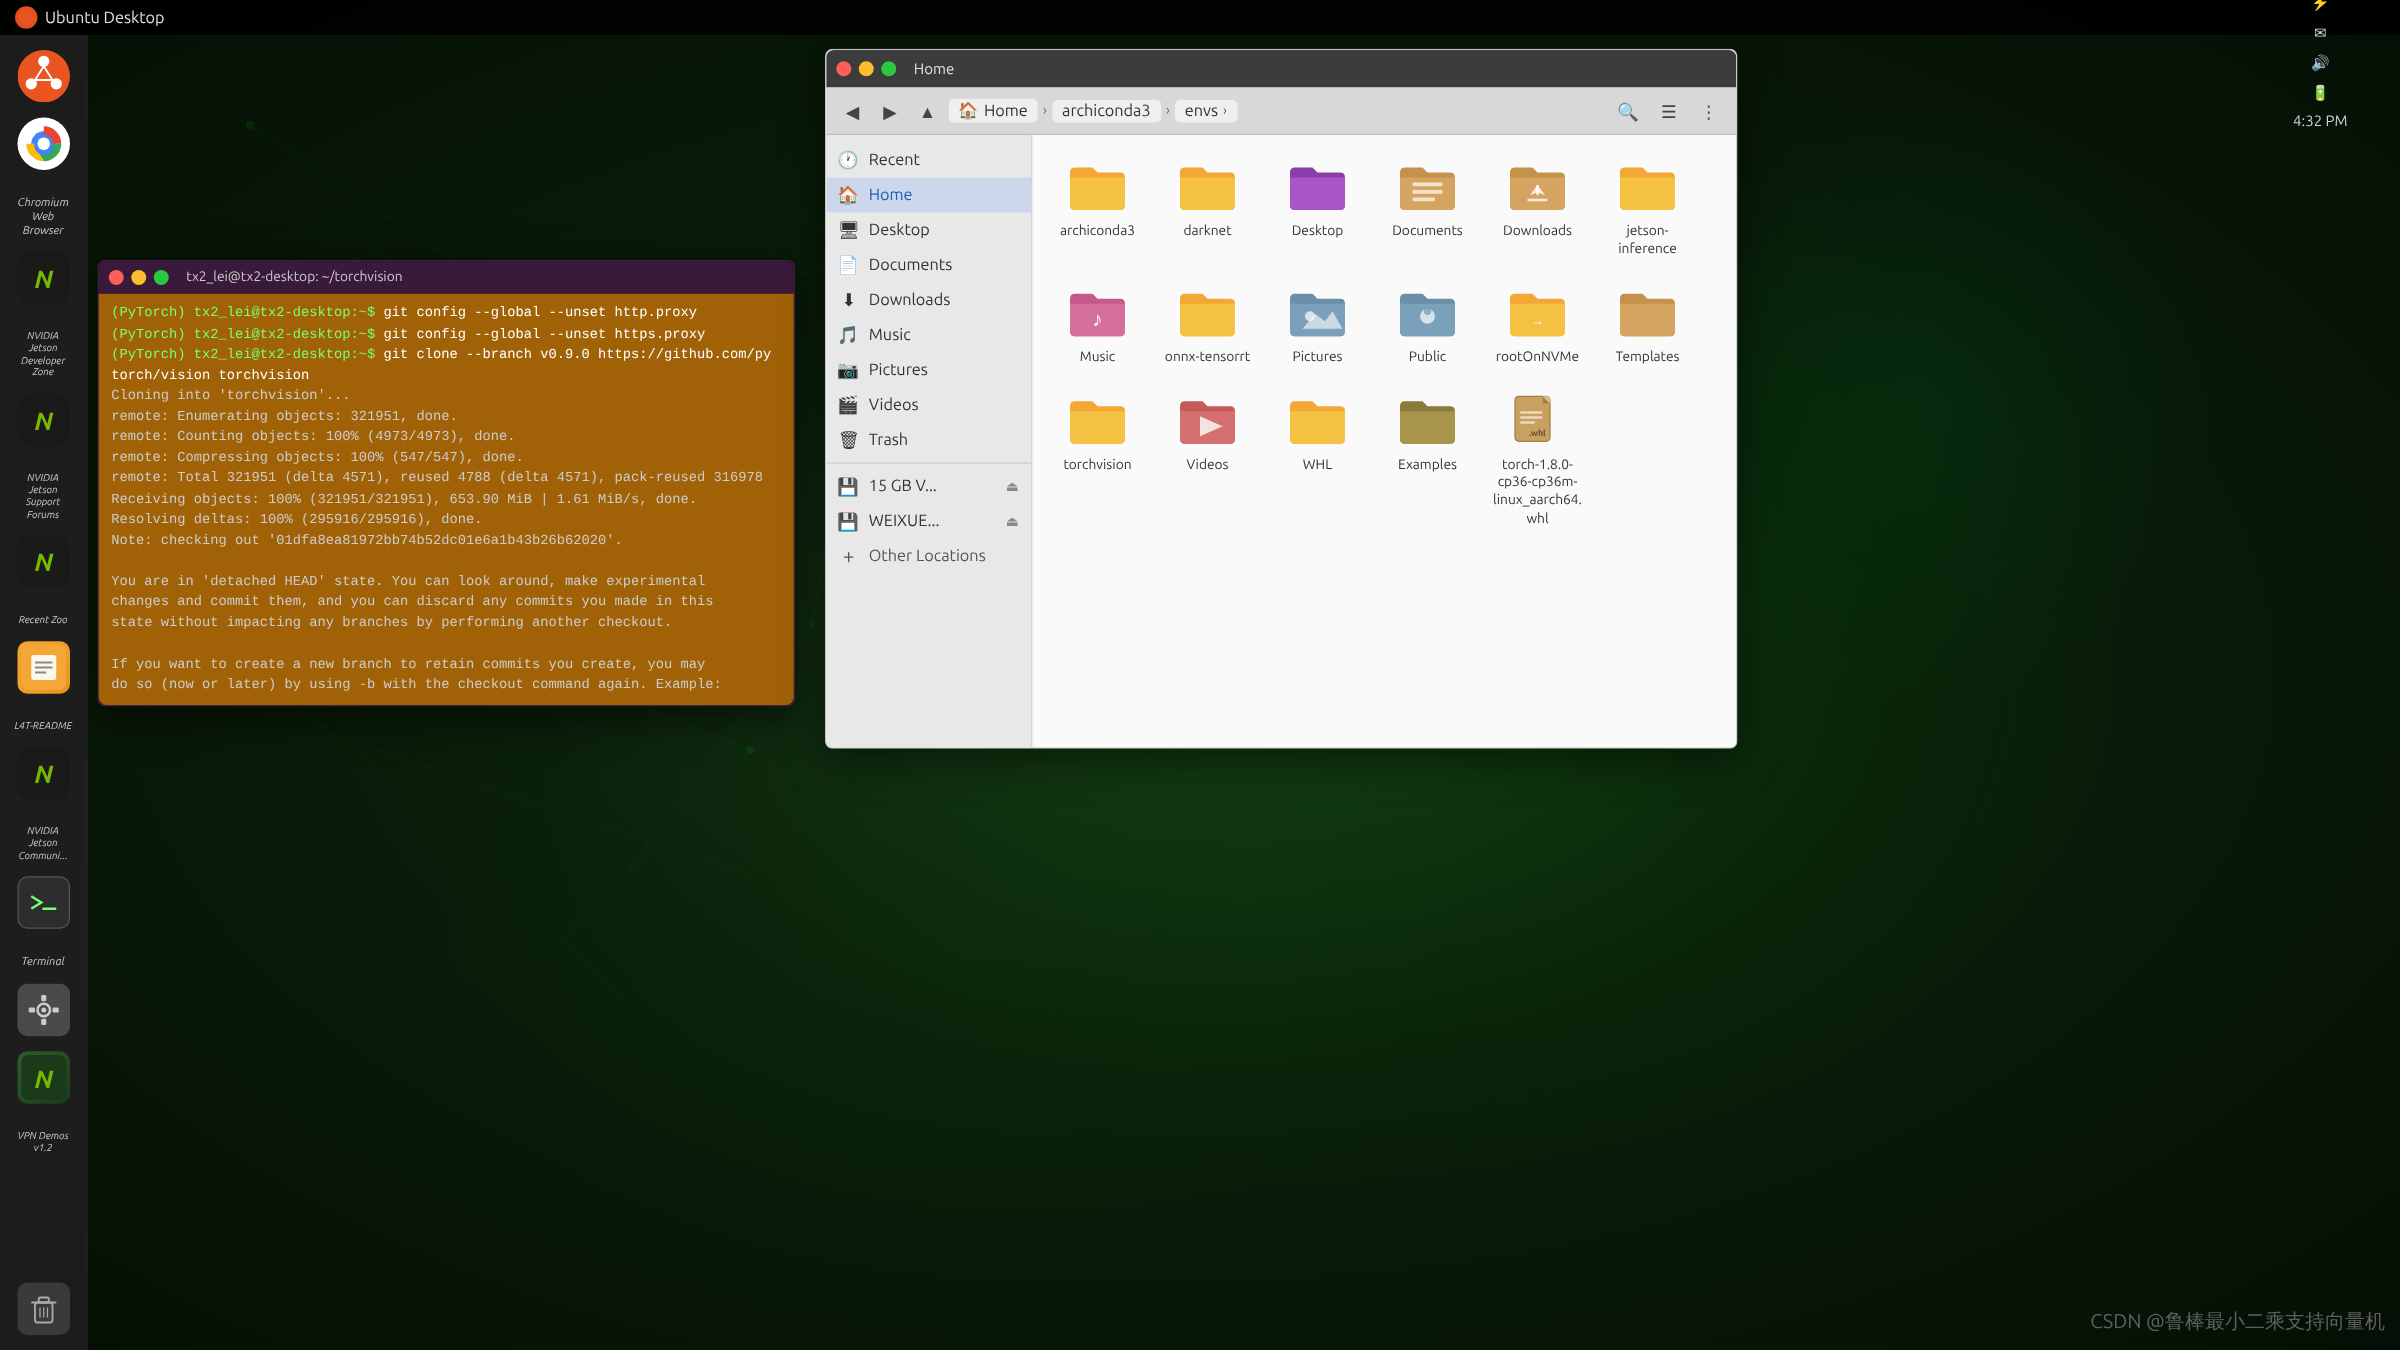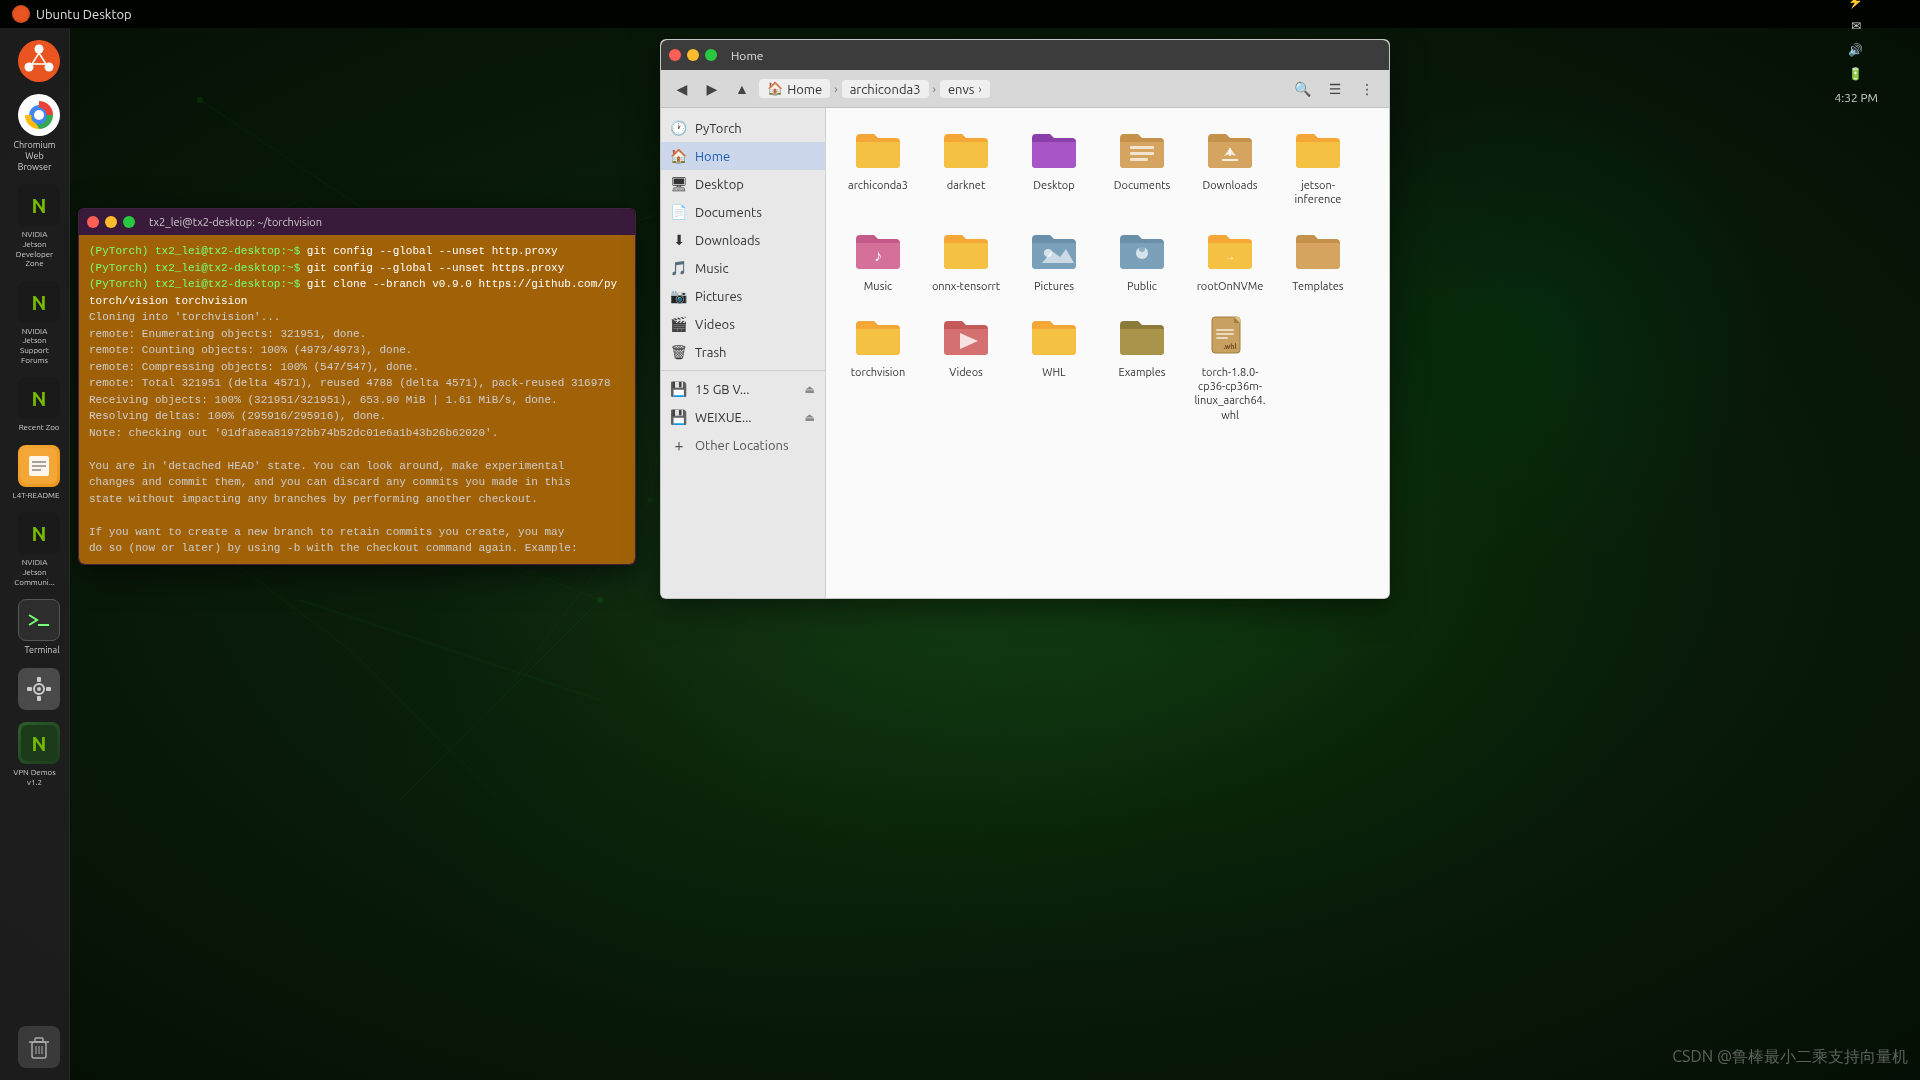--- a/index.html
+++ b/index.html
@@ -98,26 +98,27 @@
       flex-direction: column;
       align-items: center;
       padding: 8px 0;
       gap: 4px;
       z-index: 90;
       border-right: 1px solid rgba(255,255,255,0.05);
     }
     .dock-item {
       display: flex;
       flex-direction: column;
-      align-items: flex-end;
-      gap: 4px;
+      align-items: center;
+      gap: 21px;
       padding: 4px 6px;
       border-radius: 8px;
       cursor: pointer;
       width: 62px;
+      font-style: italic;
     }
     .dock-icon {
       width: 42px;
       height: 42px;
       border-radius: 10px;
       display: flex;
       align-items: center;
       justify-content: center;
       font-size: 10px;
       color: white;
@@ -637,21 +638,21 @@
       <button class="fm-tool-btn">☰</button>
       <button class="fm-tool-btn">⋮</button>
     </div>
   </div>
 
   <div class="fm-main">
 
     <div class="fm-sidebar">
       <div class="fm-nav-item">
         <div class="fm-nav-icon">🕐</div>
-        <span class="fm-nav-label">PyTorch</span>
+        <span class="fm-nav-label">Recent</span>
       </div>
       <div class="fm-nav-item active">
         <div class="fm-nav-icon">🏠</div>
         <span class="fm-nav-label">Home</span>
       </div>
       <div class="fm-nav-item">
         <div class="fm-nav-icon">🖥</div>
         <span class="fm-nav-label">Desktop</span>
       </div>
       <div class="fm-nav-item">

